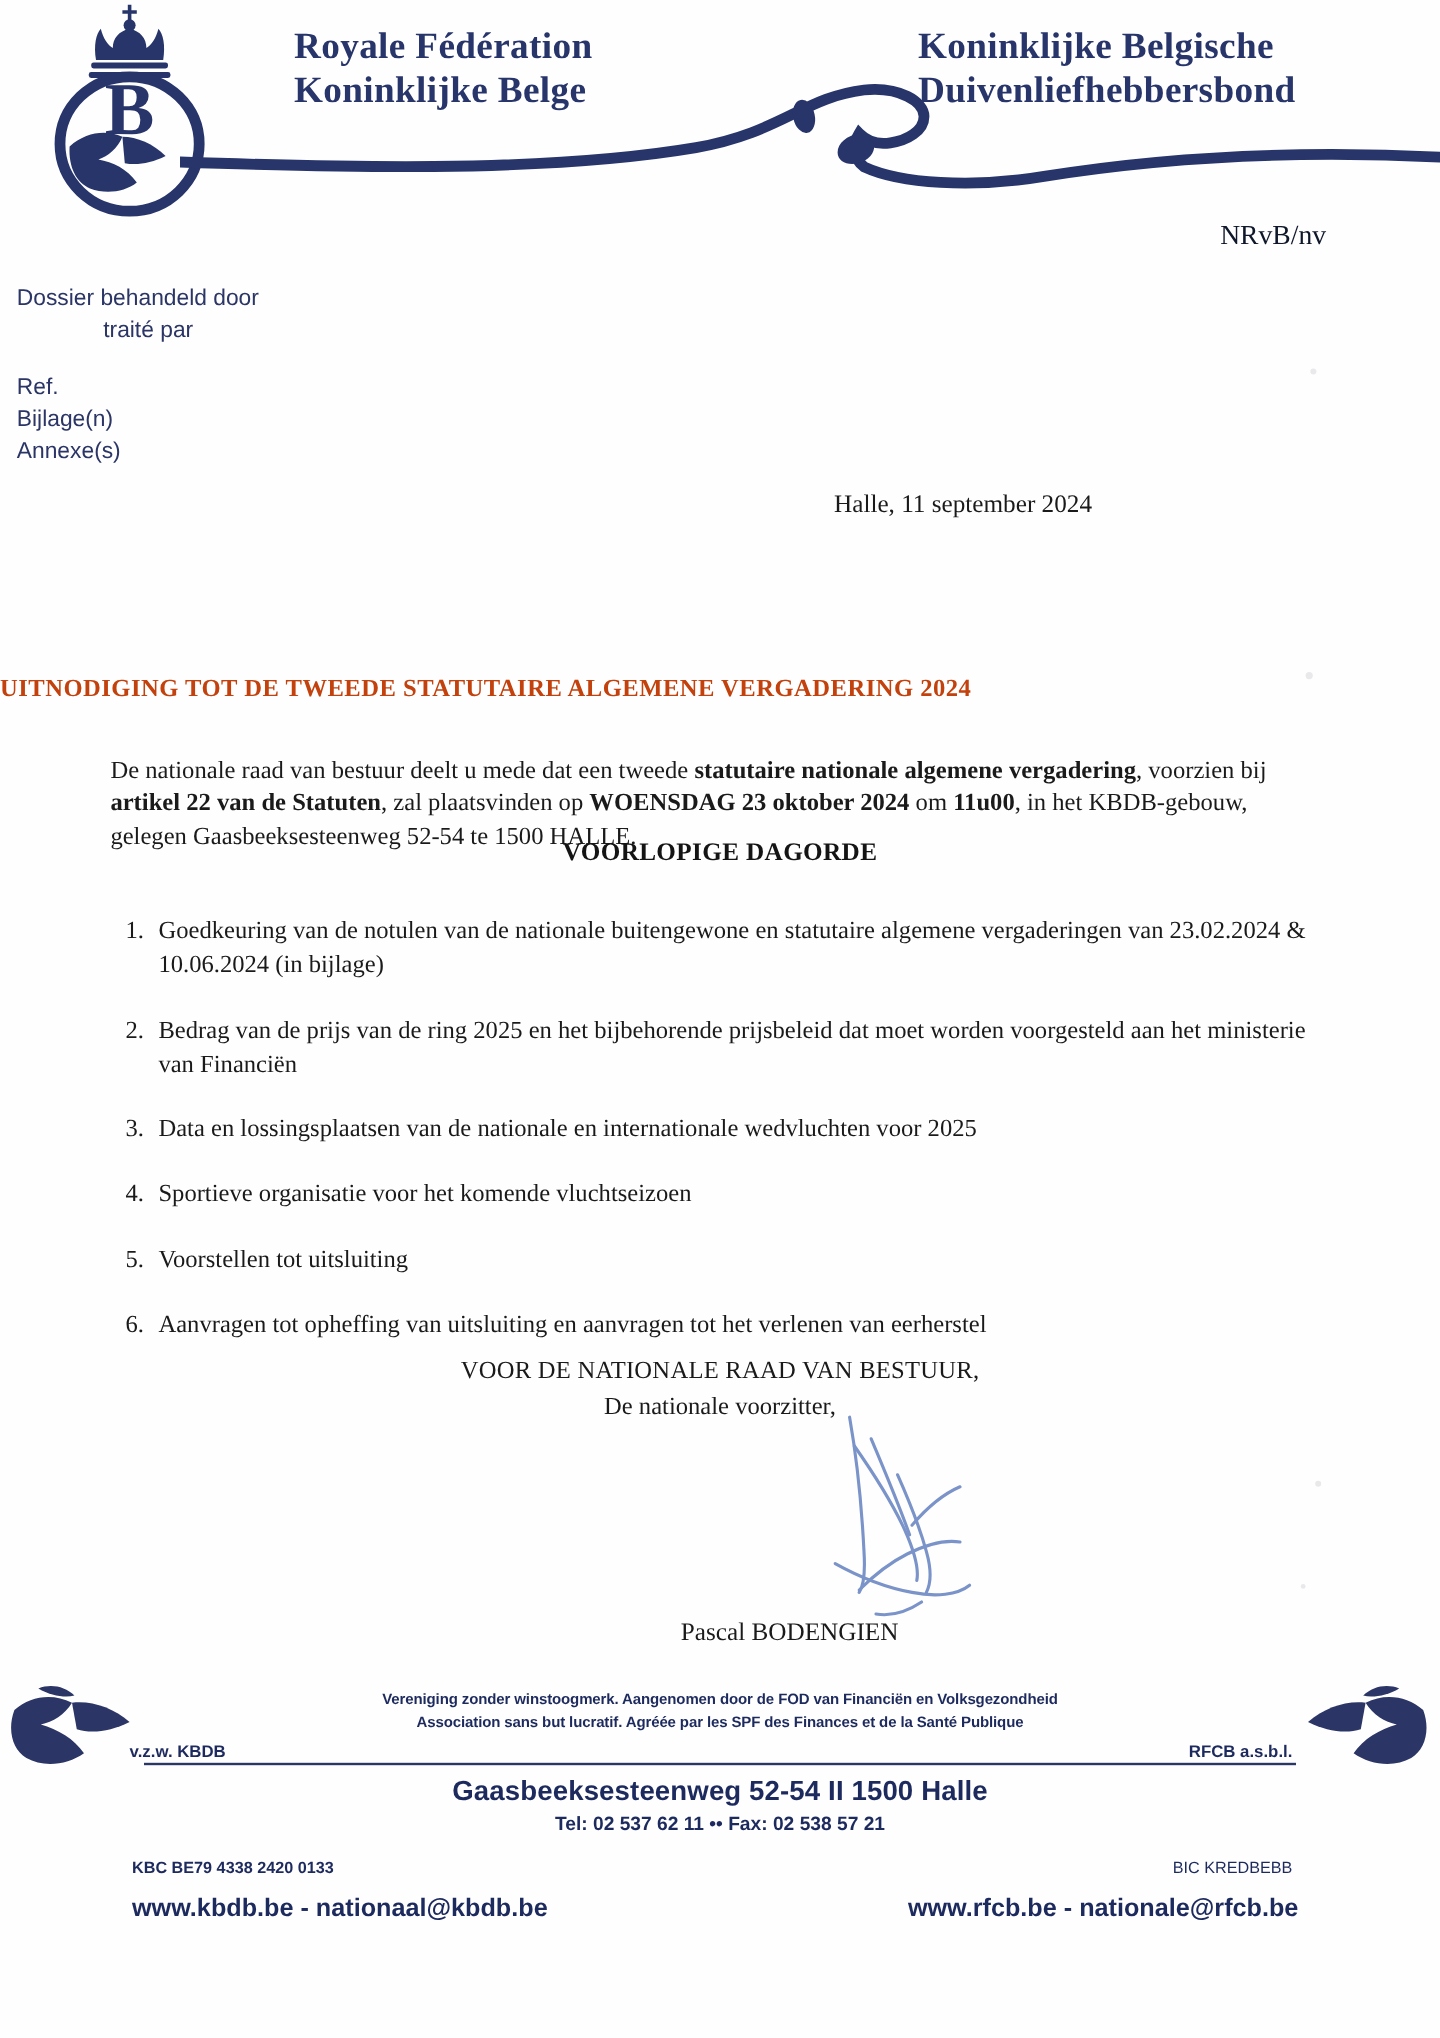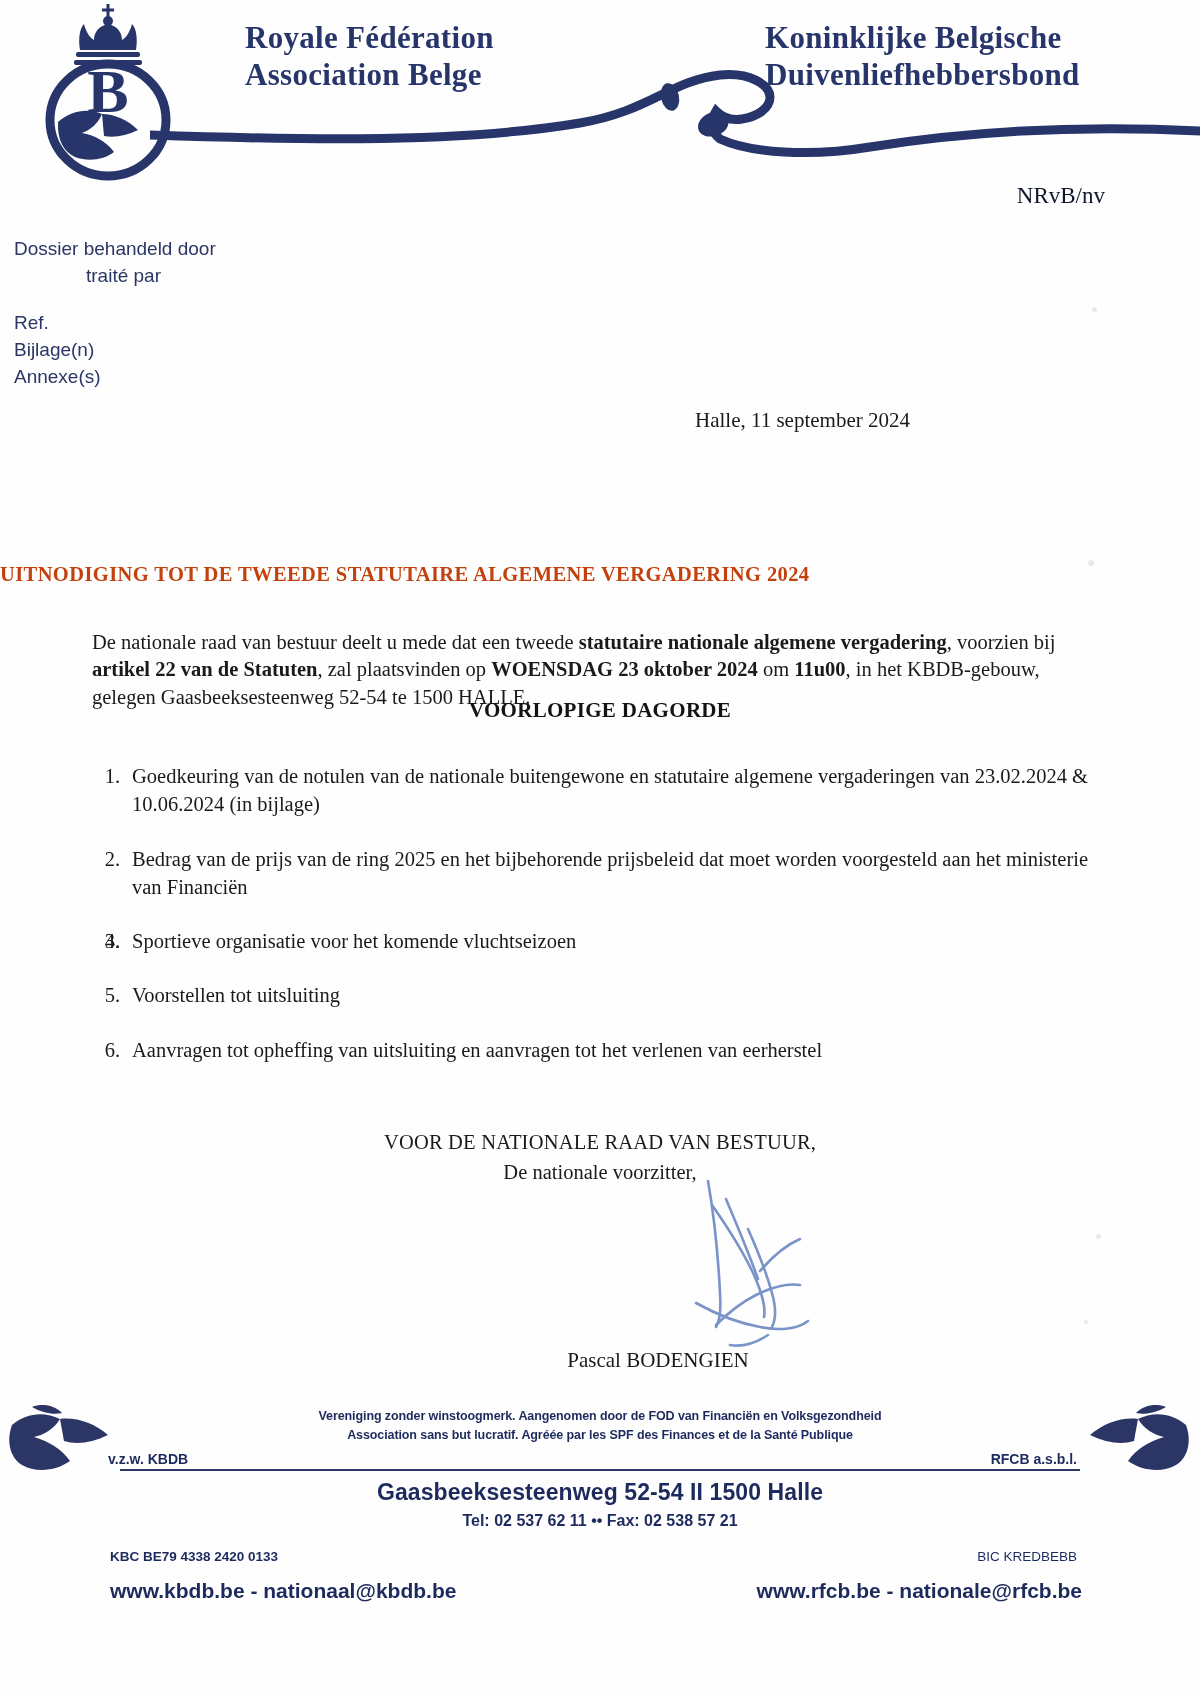--- a/index.html
+++ b/index.html
@@ -354,21 +354,21 @@
     <svg class="dove-swoosh" viewBox="0 0 1050 150" preserveAspectRatio="none">
       <path d="M0 100 C120 104 300 110 430 88 C500 76 520 46 570 40 C600 37 620 50 620 62
                C620 74 606 82 592 84 C580 86 572 82 566 76
                C560 86 560 96 570 104 C600 118 660 122 720 112 C820 96 930 90 1050 96" fill="none" stroke="#27356b" stroke-width="9" stroke-linecap="round"></path>
       <ellipse cx="520" cy="62" rx="9" ry="14" fill="#27356b" transform="rotate(-12 520 62)"></ellipse>
       <path d="M566 76 C556 78 548 84 548 92 C548 100 558 104 568 100 C576 97 580 90 578 84 Z" fill="#27356b"></path>
     </svg>
 
     <div class="org-fr">
       <div>Royale Fédération</div>
-      <div>Association Belge</div>
+      <div>Koninklijke Belge</div>
     </div>
 
     <div class="org-nl">
       <div>Koninklijke Belgische</div>
       <div>Duivenliefhebbersbond</div>
     </div>
 
     <div class="ref-code">NRvB/nv</div>
   </div>
 
@@ -397,20 +397,21 @@
     <li class="agenda-item">
       <span class="agenda-num">1.</span>
       <span>Goedkeuring van de notulen van de nationale buitengewone en statutaire algemene vergaderingen van 23.02.2024 &amp; 10.06.2024 (in bijlage)</span>
     </li>
     <li class="agenda-item">
       <span class="agenda-num">2.</span>
       <span>Bedrag van de prijs van de ring 2025 en het bijbehorende prijsbeleid dat moet worden voorgesteld aan het ministerie van Financiën</span>
     </li>
     <li class="agenda-item">
       <span class="agenda-num">3.</span>
+      <span>Data en lossingsplaatsen van de nationale en internationale wedvluchten voor 2025</span>
     </li>
     <li class="agenda-item">
       <span class="agenda-num">4.</span>
       <span>Sportieve organisatie voor het komende vluchtseizoen</span>
     </li>
     <li class="agenda-item">
       <span class="agenda-num">5.</span>
       <span>Voorstellen tot uitsluiting</span>
     </li>
     <li class="agenda-item">

